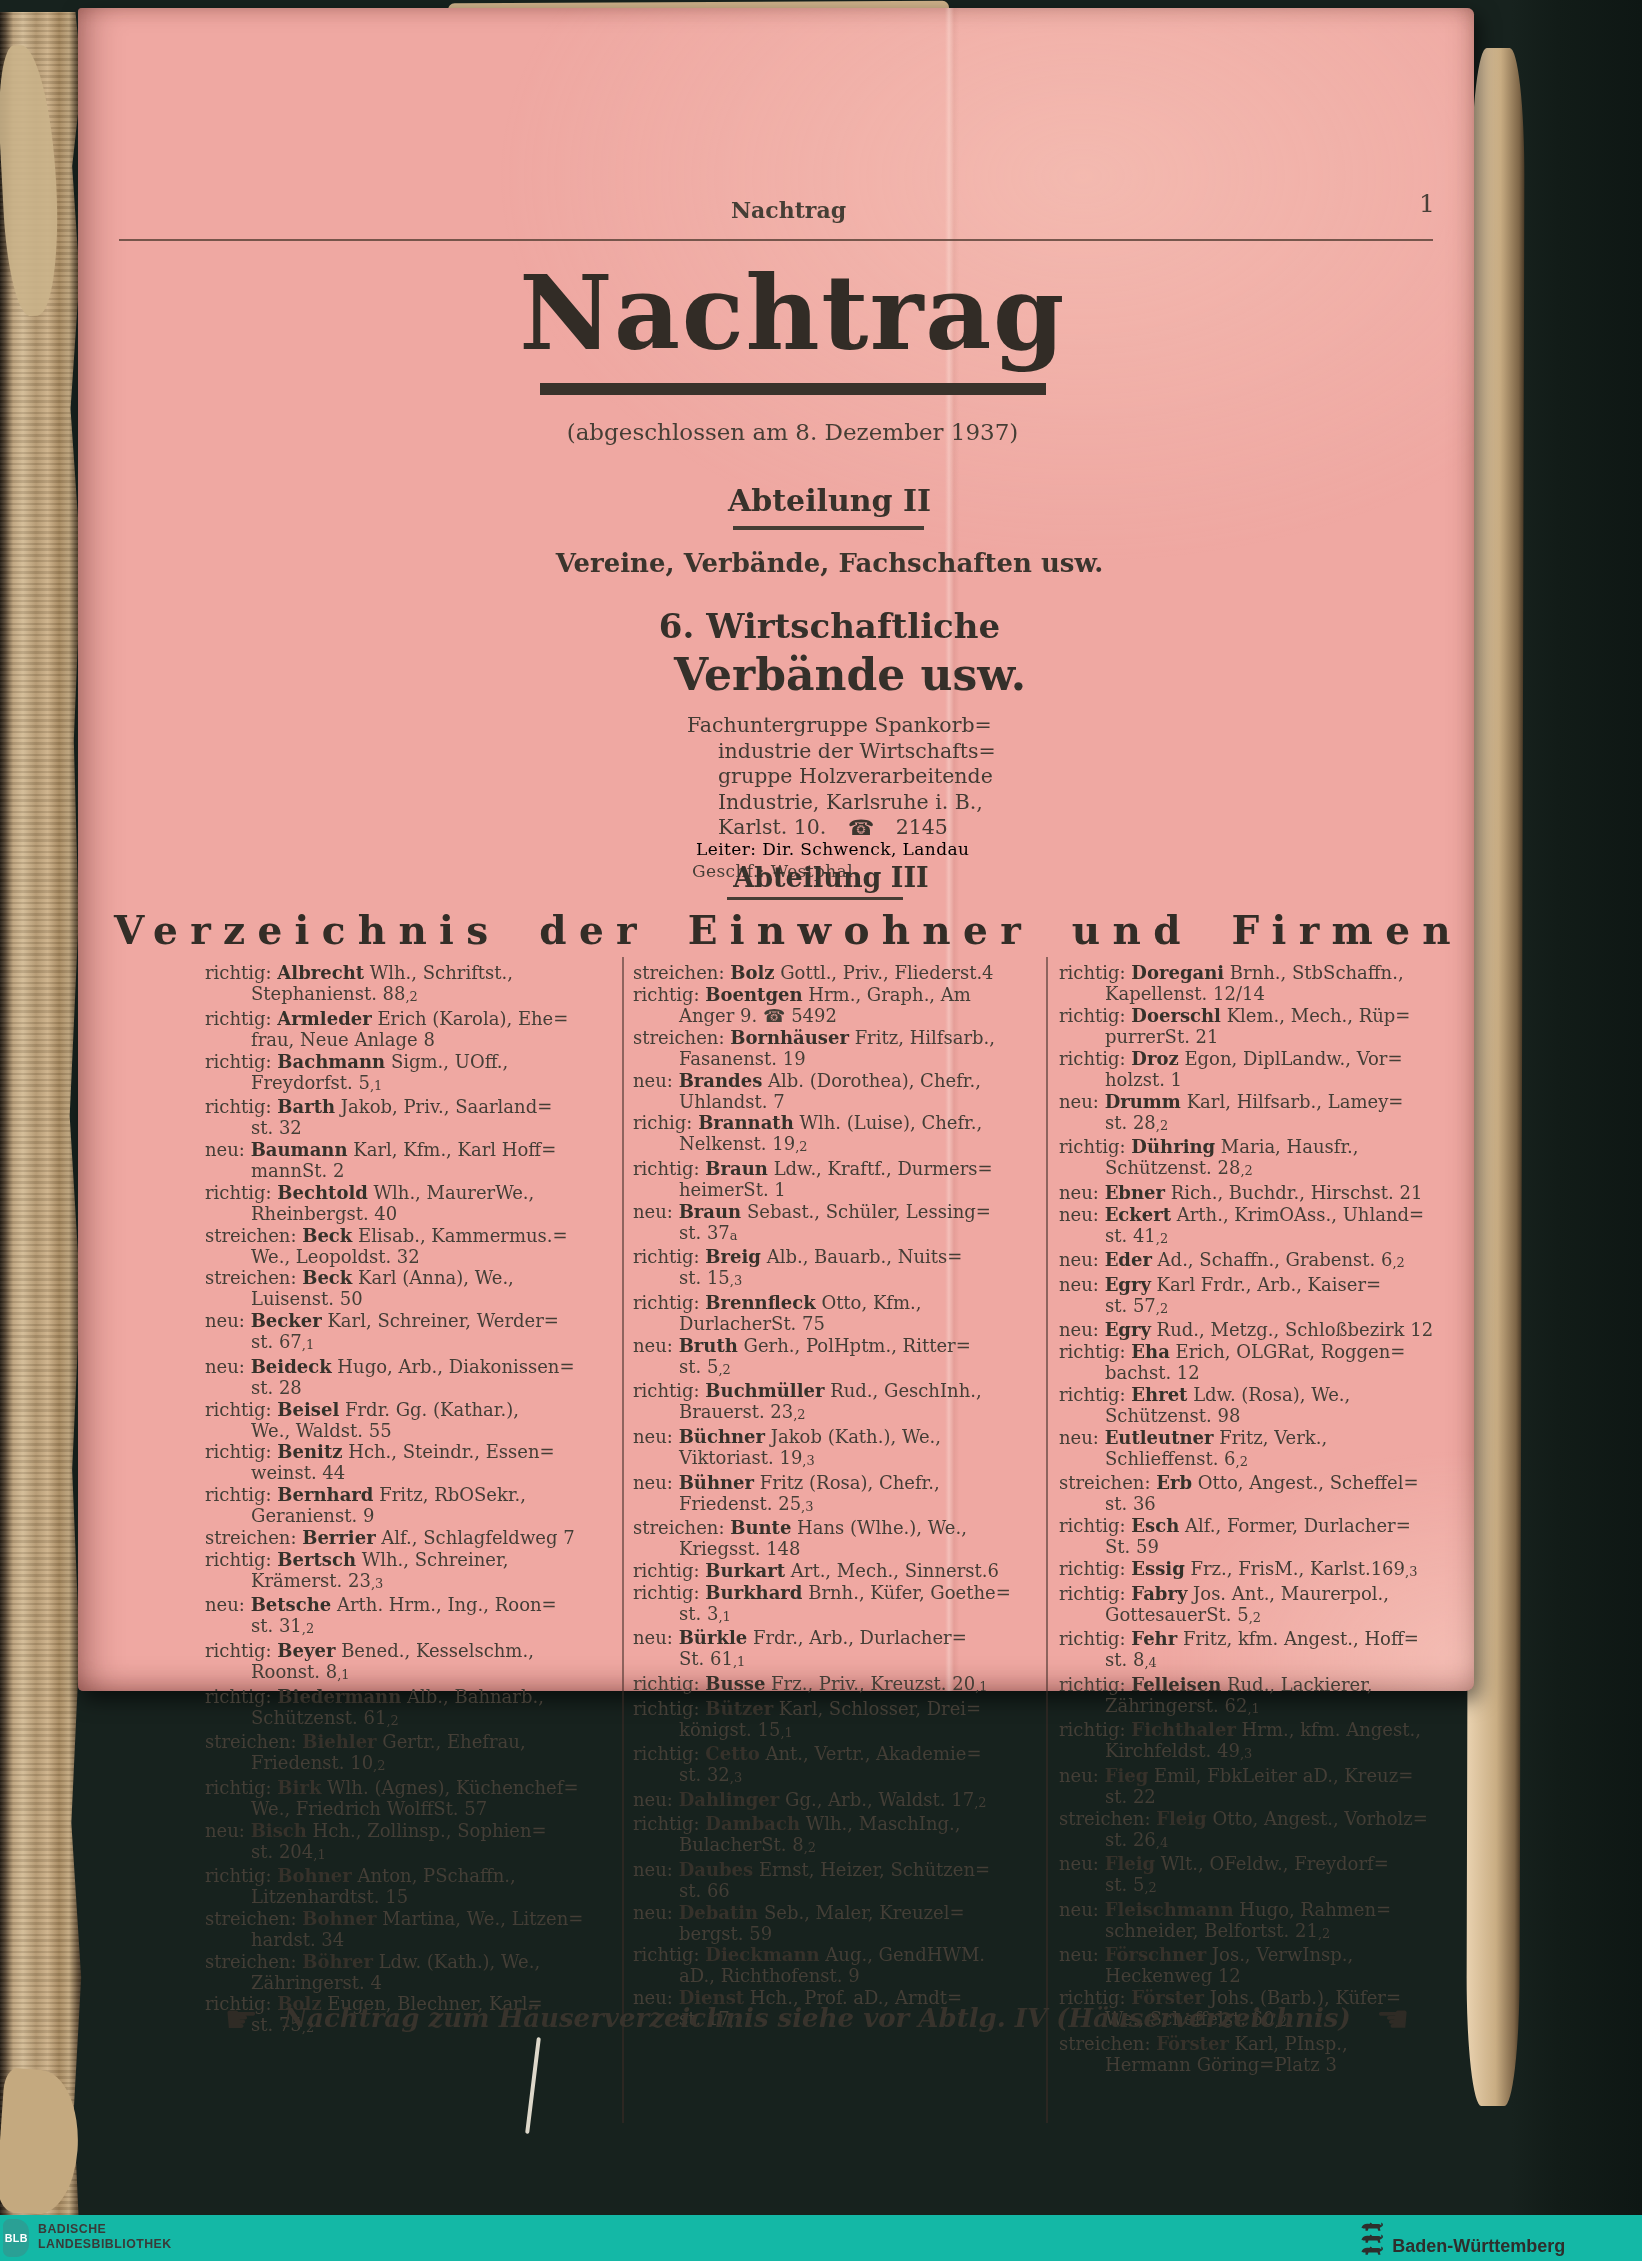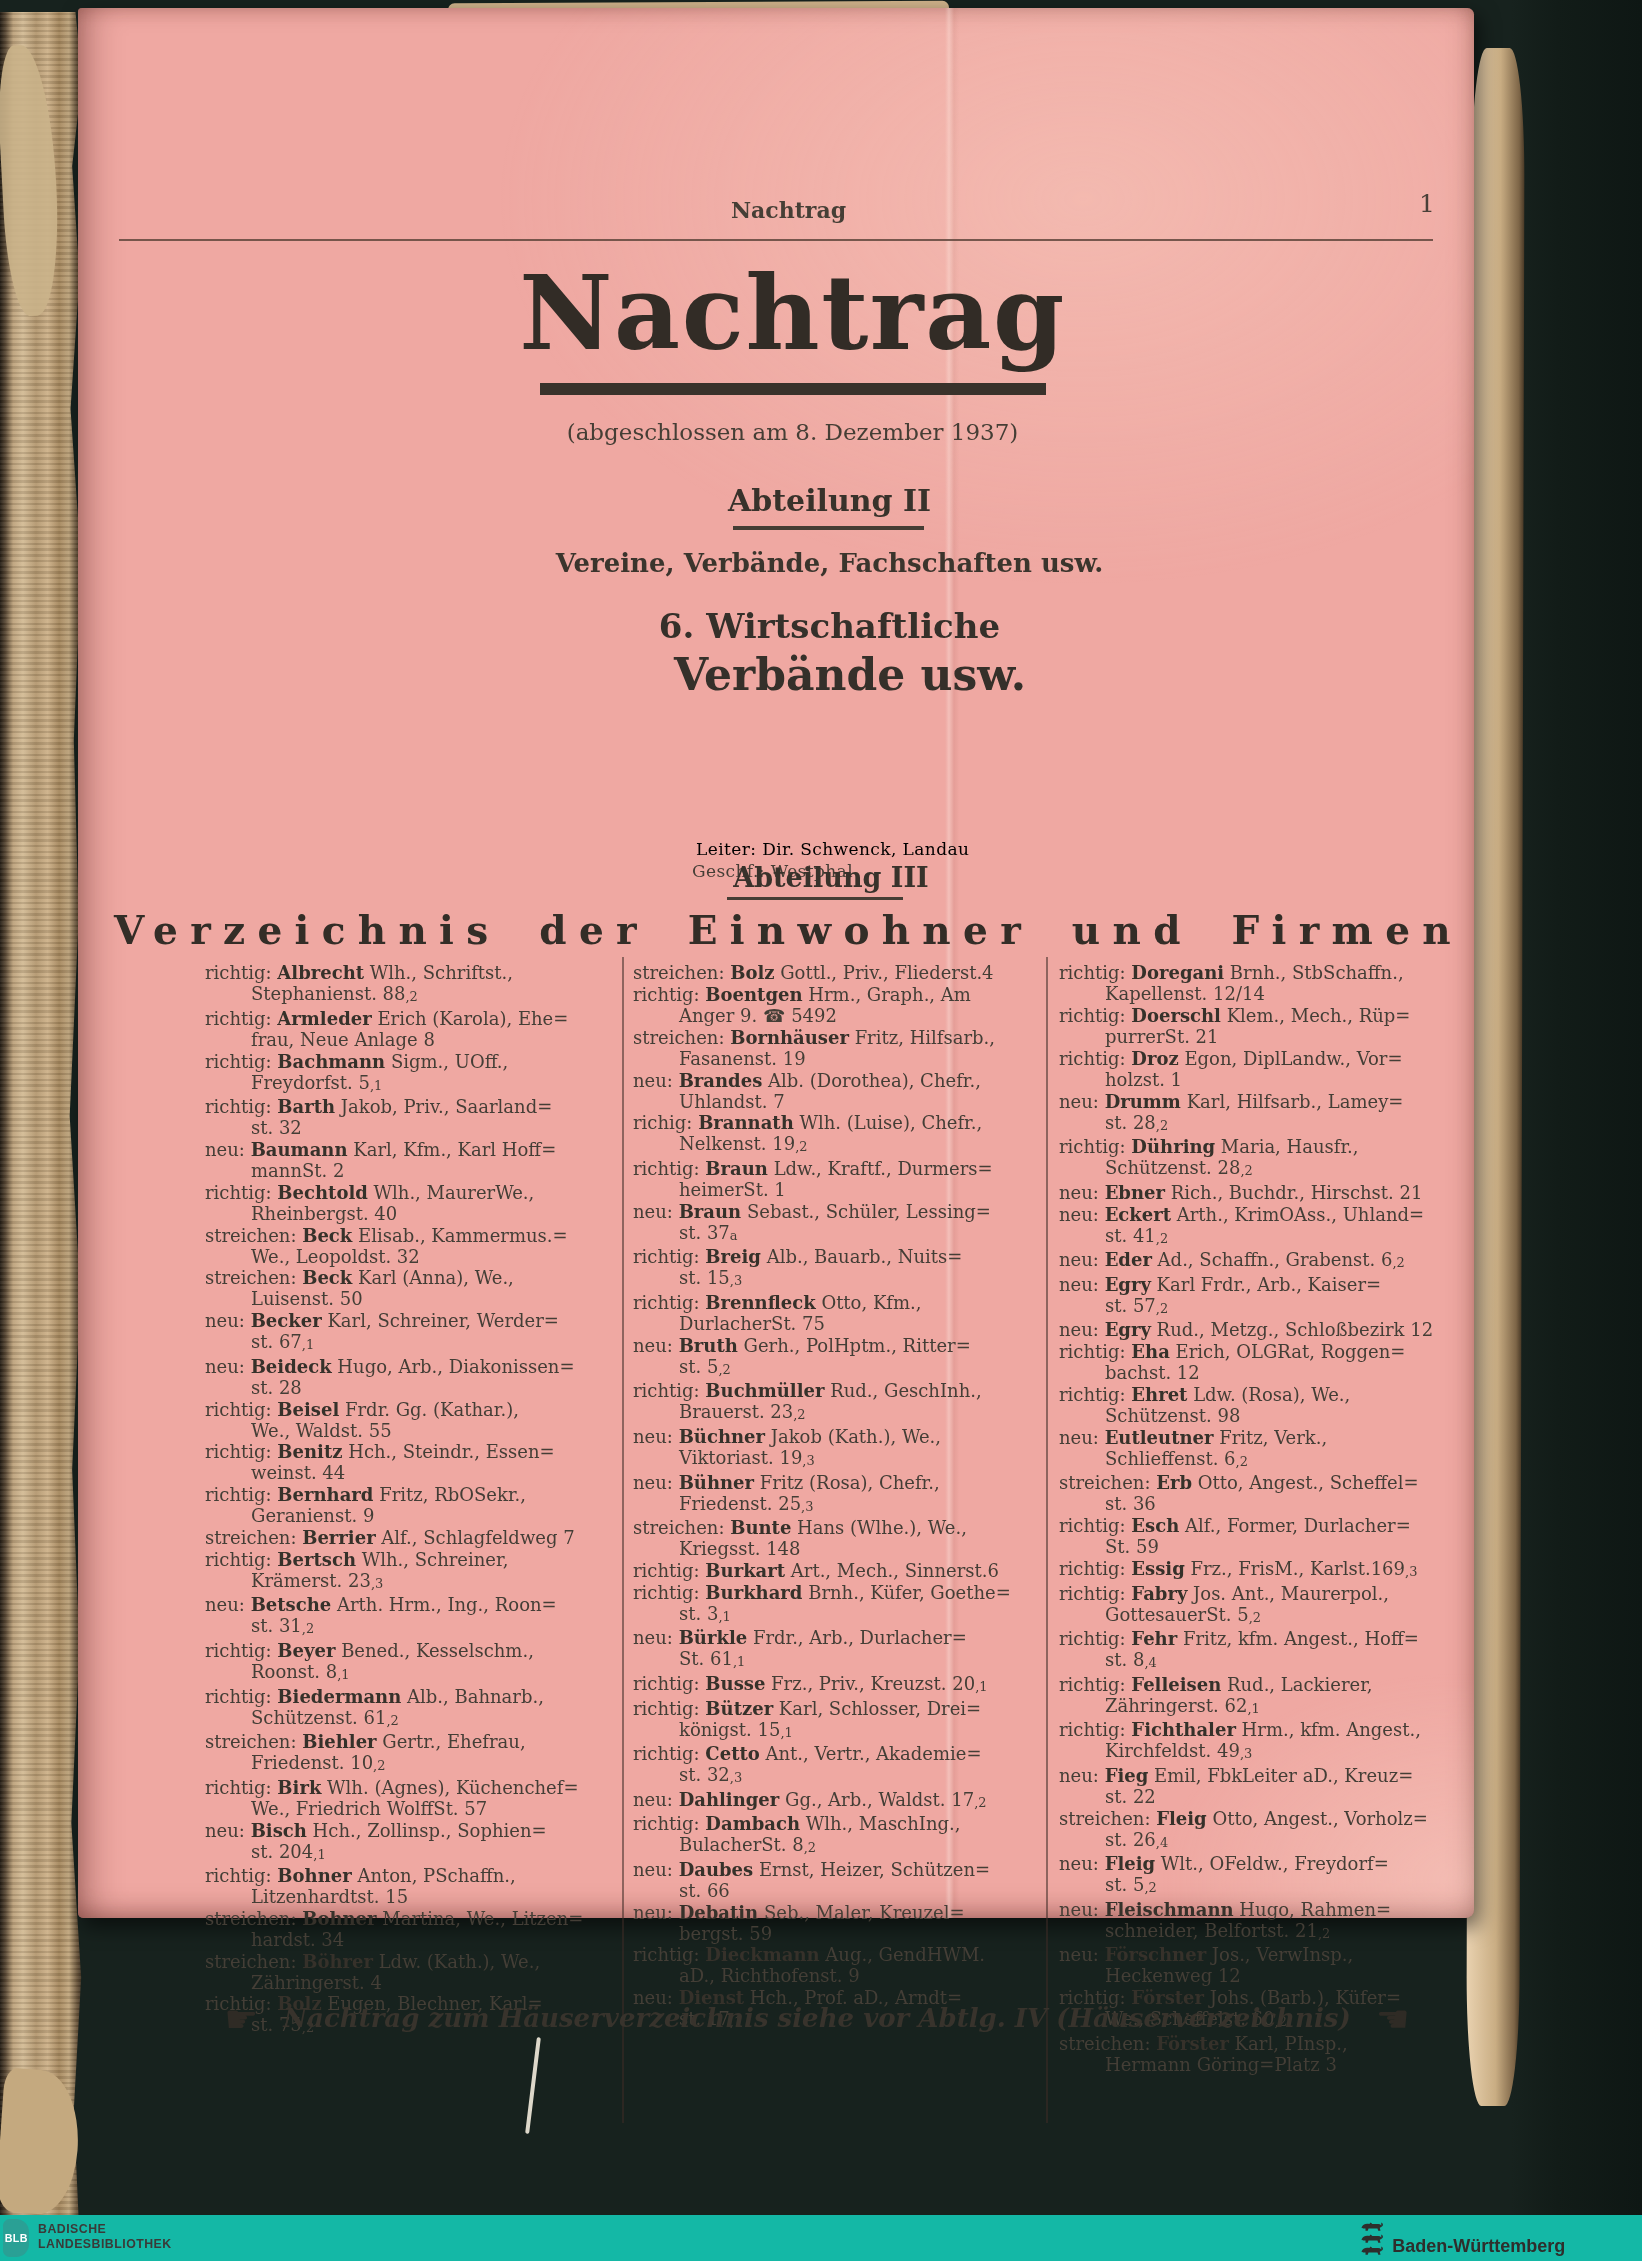--- a/index.html
+++ b/index.html
@@ -18,21 +18,21 @@
   #torn-flap-top{left:1.6px;top:45px;width:54px;height:271px;z-index:1;border-radius:40% 60% 55% 45%;
     background:linear-gradient(100deg,#d8c09a,#b49california 60%,#a78c63);background-color:#cab28a;transform:rotate(-3deg);opacity:.9;}
   #torn-flap-bottom{left:0;top:2070px;width:78px;height:144px;z-index:1;border-radius:20% 70% 60% 30%;
     background:linear-gradient(80deg,#d2b queues98,#ac9166);background-color:#c4a97f;transform:rotate(4deg);}
   #page-top-edge{left:448px;top:1.6px;width:501px;height:23px;z-index:1;background:#cfb28a;border-radius:6.6px;transform:rotate(-.3deg);}
   #page-right-edge{left:1469px;top:48px;width:53px;height:2058px;z-index:1;
     background:linear-gradient(90deg,#e9d2b0 0,#c9ad83 55%,#7d6547 90%,#4a3a27 100%);
     border-radius:15px/131px;transform:rotate(.15deg);}
 
   
-  #page{left:78px;top:8.2px;width:1396px;height:1910px;z-index:2;background:#efa8a2;border-radius:4.1px 6.6px 8.2px 5px;
+  #page{left:78px;top:8.2px;width:1396px;height:1683px;z-index:2;background:#efa8a2;border-radius:4.1px 6.6px 8.2px 5px;
     box-shadow:inset 23px 0 37px -16.4px rgba(70,25,20,.45), inset -15px 0 25px -13px rgba(90,40,30,.35),
                inset 0 -18px 29px -15px rgba(90,35,30,.40), inset 0 11.5px 18px -11.5px rgba(120,60,45,.25),
                5px 8.2px 20px rgba(0,0,0,.55);
     color:#3f3a33;}
   #page:before{content:"";position:absolute;inset:0;border-radius:inherit;pointer-events:none;
     background:
       radial-gradient(945px 624px at 72% 10%,rgba(255,226,208,.30),rgba(255,226,208,0) 62%),
       radial-gradient(427px 296px at 99% 98%,rgba(255,234,218,.30),rgba(255,234,218,0) 70%),
       linear-gradient(90deg,rgba(0,0,0,0) 867px,rgba(255,246,240,.30) 871px,rgba(140,70,60,.10) 876px,rgba(0,0,0,0) 881px);}
   .center-line{position:absolute;left:0;right:0;text-align:center;white-space:nowrap;}
@@ -113,20 +113,31 @@
   <div class="center-line" id="page-title">Nachtrag</div>
   <div class="abs" id="title-rule"></div>
   <div class="center-line" id="closing-note">(abgeschlossen am 8. Dezember 1937)</div>
 
   <div class="center-line" id="sec2-heading">Abteilung II</div>
   <div class="abs" id="sec2-rule"></div>
   <div class="center-line" id="sec2-sub">Vereine, Verbände, Fachschaften usw.</div>
   <div class="center-line" id="grp-line1">6. Wirtschaftliche</div>
   <div class="center-line" id="grp-line2">Verbände usw.</div>
 
+  <div class="abs" id="org-block">
+    <div>Fachuntergruppe Spankorb=</div>
+    <div class="org-cont">industrie der Wirtschafts=</div>
+    <div class="org-cont">gruppe Holzverarbeitende</div>
+    <div class="org-cont">Industrie, Karlsruhe i. B.,</div>
+    <div id="org-phone-line">
+      <span>Karlst. 10.</span>
+      <span id="phone-icon">☎</span>
+      <span>2145</span>
+    </div>
+  </div>
   <div class="abs" id="leader-line">Leiter: Dir. Schwenck, Landau</div>
   <div class="abs" id="manager-line">Geschf.: Westphal</div>
 
   <div class="center-line" id="sec3-heading">Abteilung III</div>
   <div class="abs" id="sec3-rule"></div>
   <div class="center-line" id="list-title">Verzeichnis der Einwohner und Firmen</div>
 
   <div class="col-sep" id="sep-0"></div>
   <div class="col-sep" id="sep-1"></div>
   <div class="dir-col" id="col-0">

